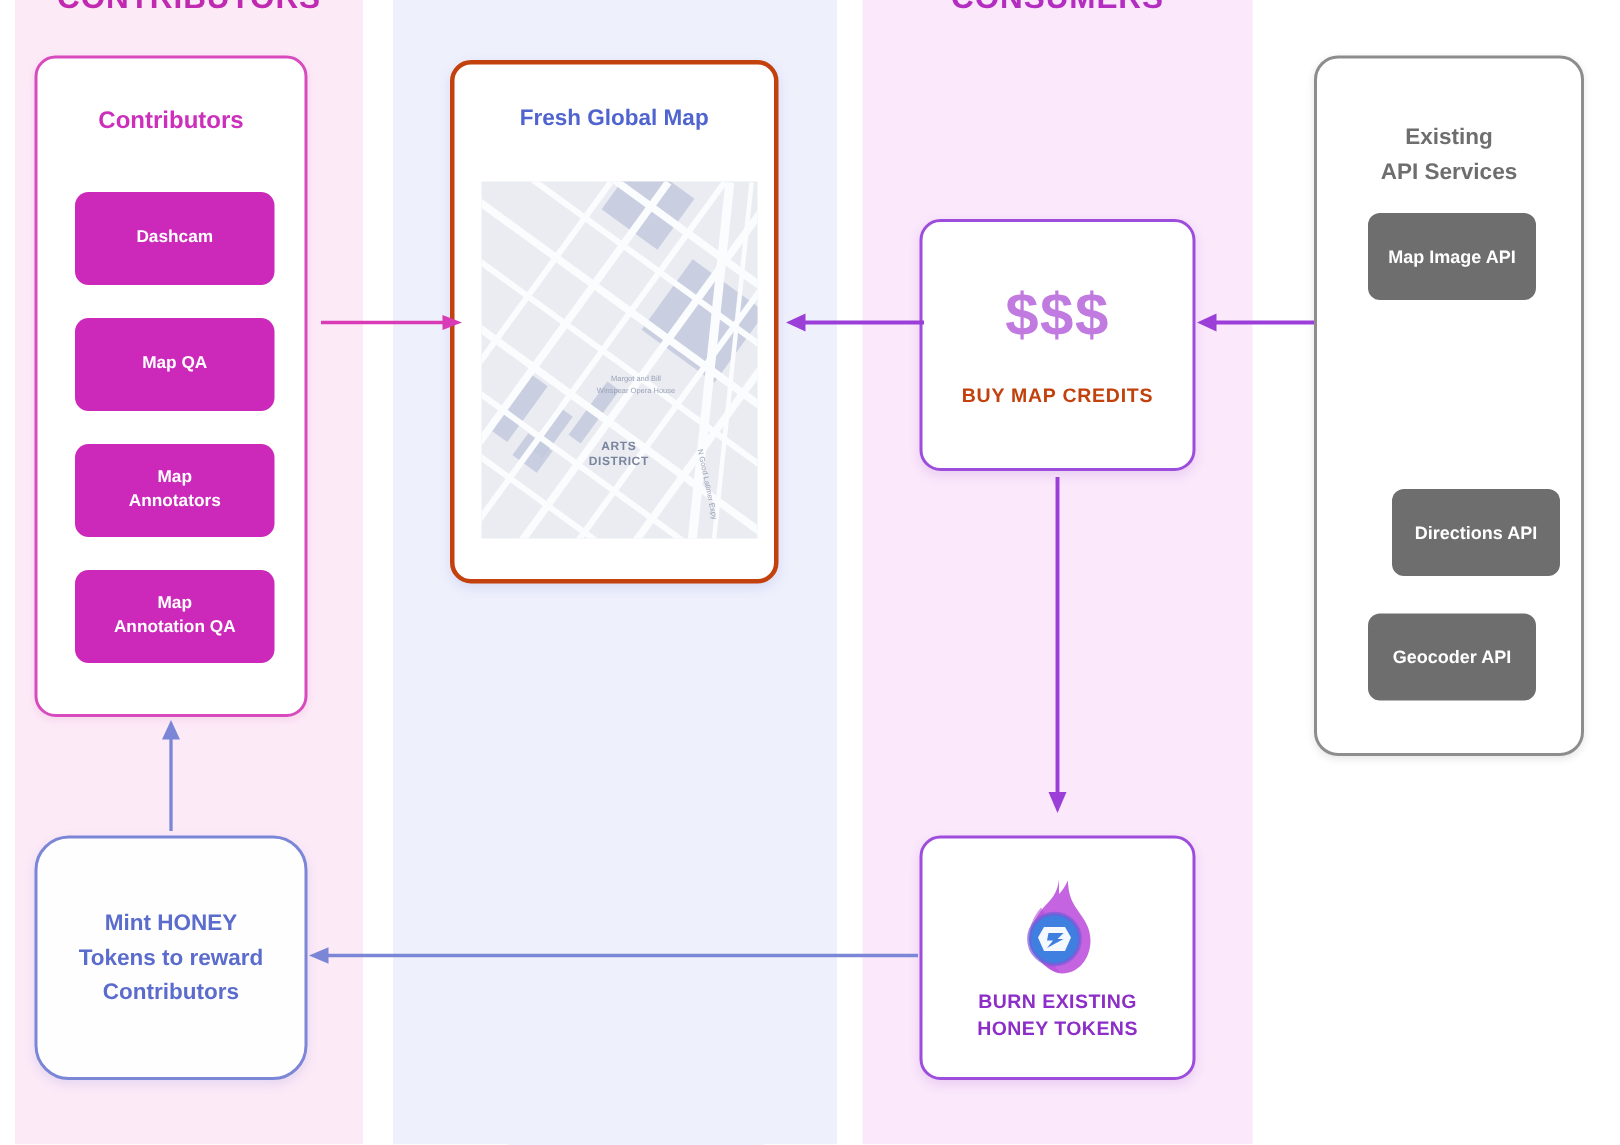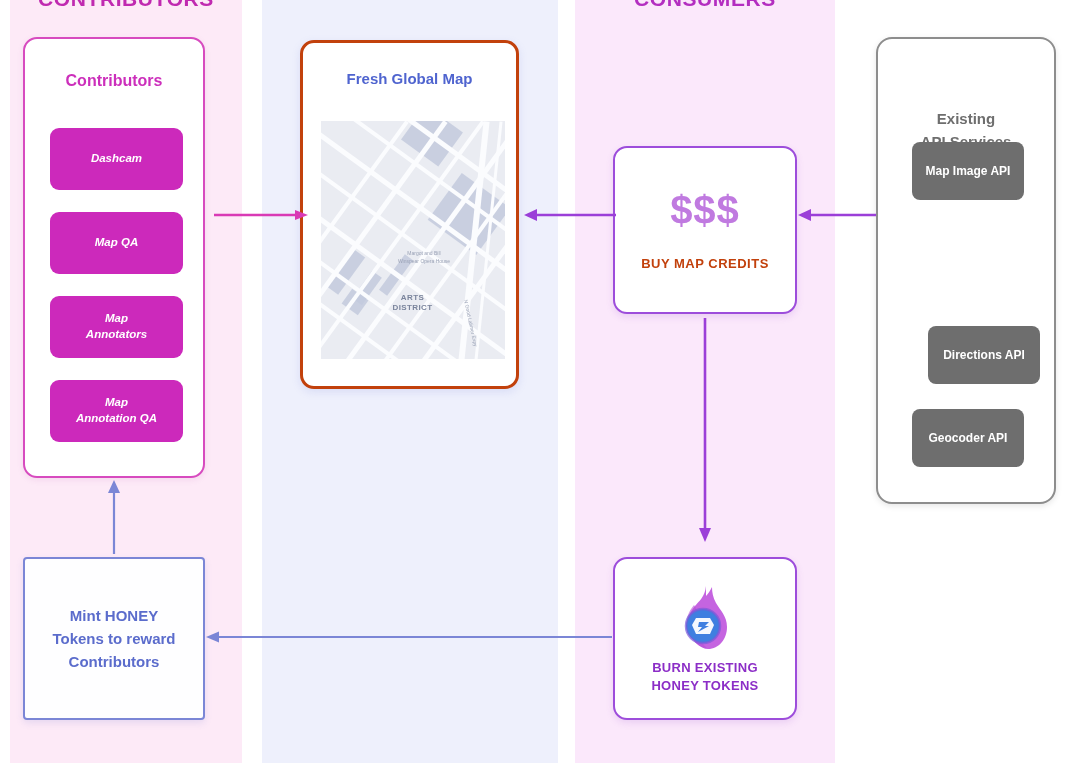--- a/index.html
+++ b/index.html
@@ -46,31 +46,31 @@
   }
   #contributors-title {
     position: absolute; left: 0; top: 33px; width: 100%;
     text-align: center; font-size: 16px; font-weight: bold; color: #cc2fbb;
   }
   .contrib-chip {
     position: absolute; left: 25px; width: 133px; height: 62px;
     background: #cc29bb; border-radius: 9px;
     color: #ffffff; font-size: 11.5px; font-weight: bold;
     display: flex; align-items: center; justify-content: center;
-    text-align: center; line-height: 1.35; font-style: italic;
+    text-align: center; line-height: 1.35;
   }
   #contrib-chip-0 { top: 89px; }
   #contrib-chip-1 { top: 173px; }
   #contrib-chip-2 { top: 257px; }
   #contrib-chip-3 { top: 341px; }
 
   
   #mint-card {
     left: 23px; top: 557px; width: 182px; height: 163px;
-    border: 2px solid #7b86d6; border-radius: 4px;
+    border: 2px solid #7b86d6; border-radius: 23px;
     background: #fefeff;
     box-shadow: 0 3px 7px rgba(110,120,210,0.16);
     display: flex; align-items: center; justify-content: center;
   }
   #mint-text {
     text-align: center; font-size: 15px; font-weight: bold;
     color: #5b6ccc; line-height: 1.55;
   }
 
   
@@ -146,21 +146,21 @@
     left: 876px; top: 37px; width: 180px; height: 467px;
     border: 2px solid #8d8d8d; border-radius: 16px;
     background: #ffffff;
     box-shadow: 0 2px 6px rgba(0,0,0,0.10);
   }
   .api-heading {
     position: absolute; left: 0; width: 100%;
     text-align: center; font-size: 15px; font-weight: bold;
     color: #6e6e6e; line-height: 1.5;
   }
-  #api-heading-existing { top: 42px; margin-top: 27px; }
+  #api-heading-existing { top: 42px; }
   #api-heading-examples { top: 198px; }
   .api-chip {
     position: absolute; left: 34px; width: 112px; height: 58px;
     background: #6e6e6e; border-radius: 8px;
     color: #ffffff; font-size: 12px; font-weight: bold;
     display: flex; align-items: center; justify-content: center;
     text-align: center;
   }
   #api-chip-0 { top: 103px; }
   #api-chip-1 { top: 287px; margin-left: 16px; }

